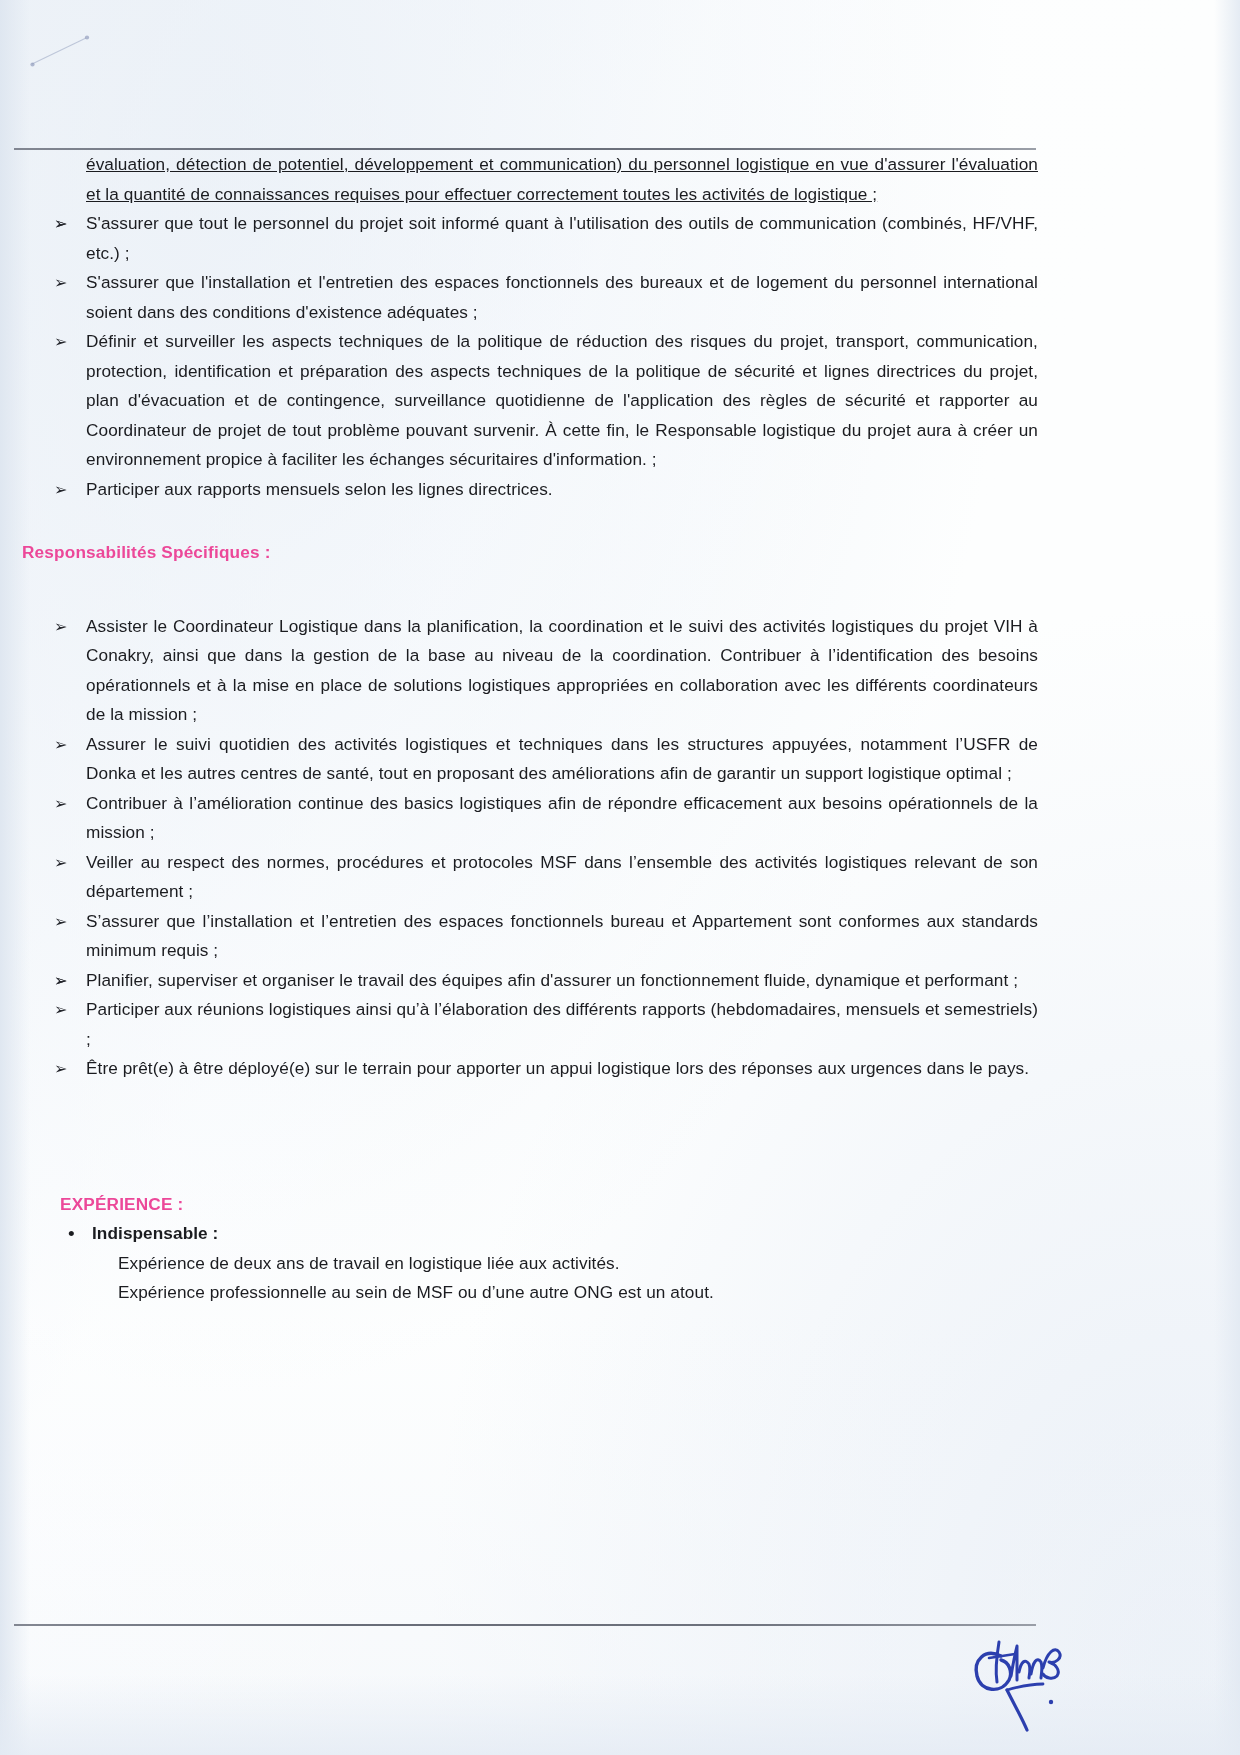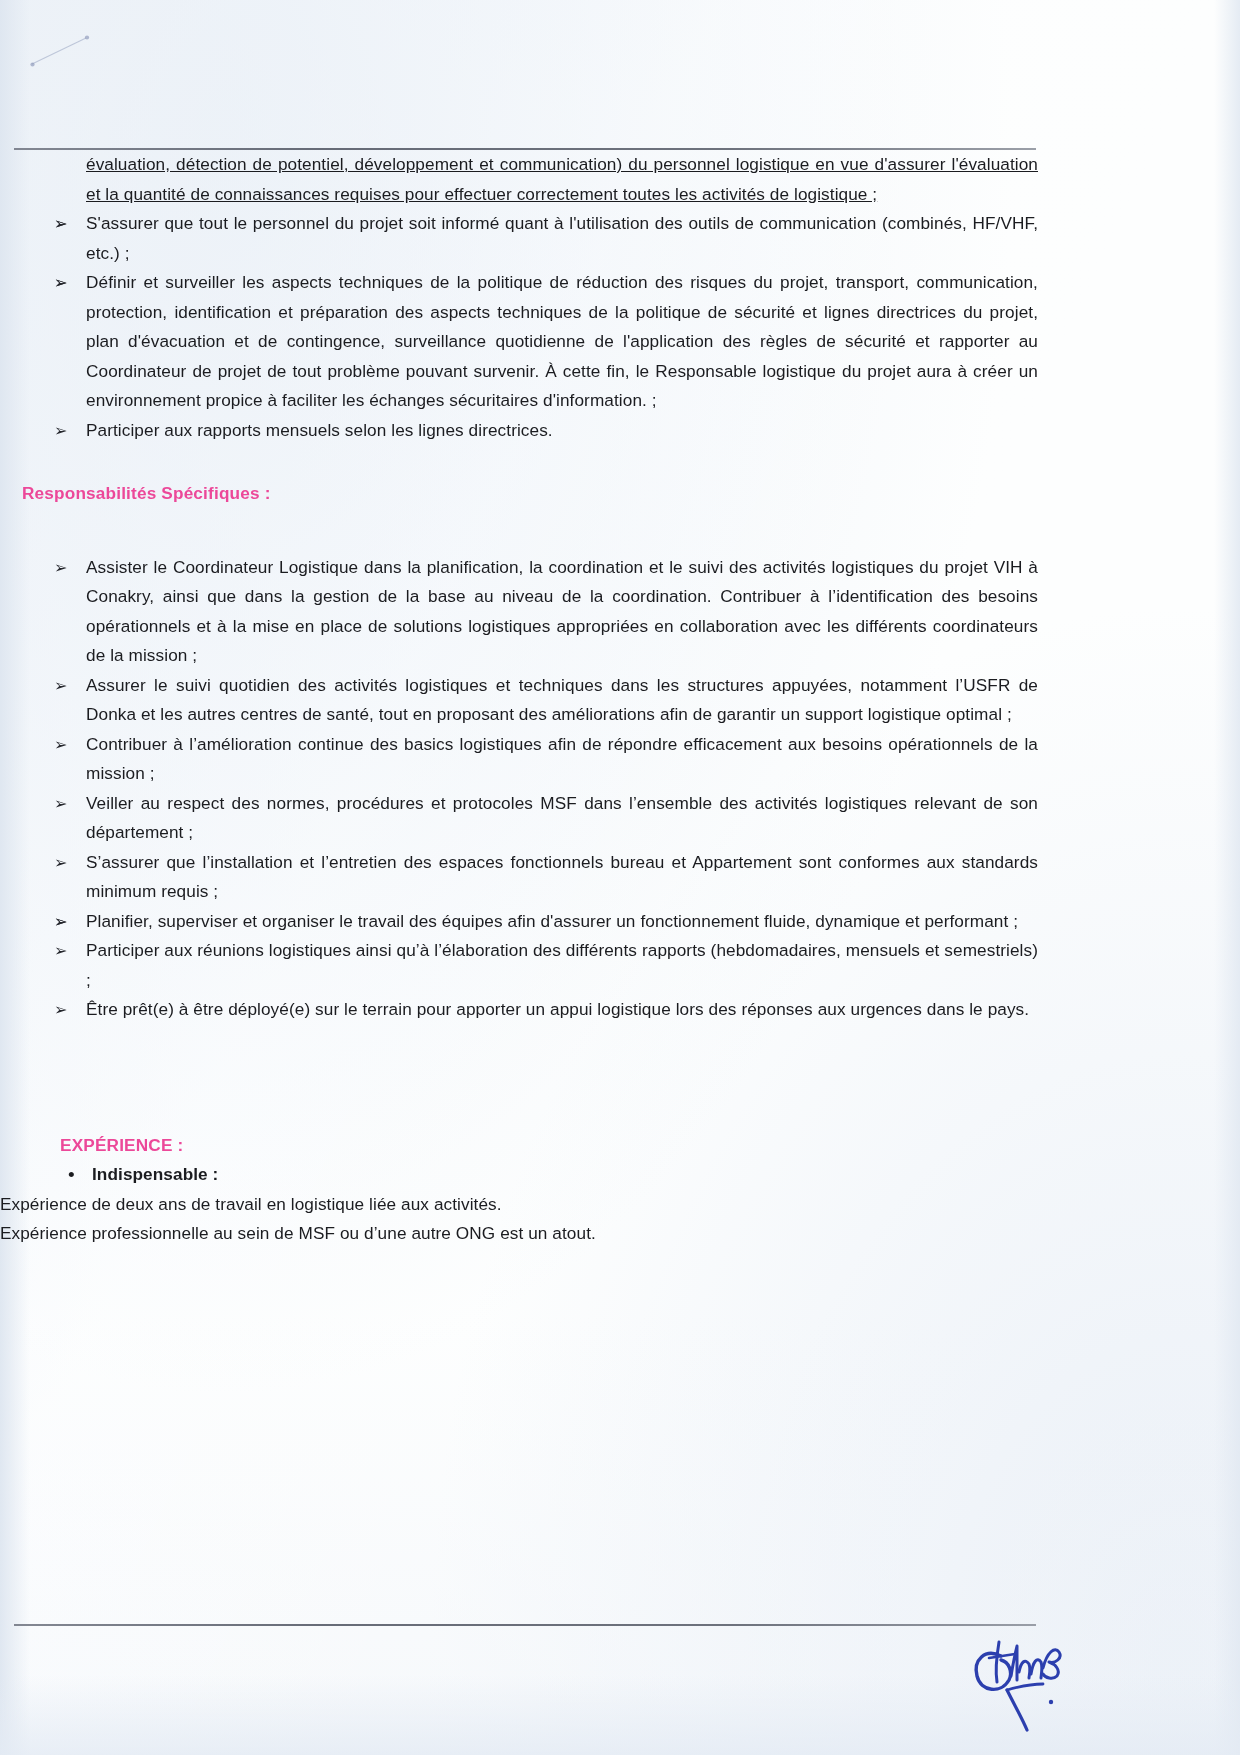--- a/index.html
+++ b/index.html
@@ -96,21 +96,21 @@
   .heading {
     font-weight: bold;
     font-size: 17.2px;
     line-height: 29.5px;
     color: #ec4899;
     letter-spacing: .01em;
   }
   .h-left-0  { margin-left: 22px; }
   .h-left-1  { margin-left: 30px; }
   .h-left-2  { margin-left: 60px; }
-  .t-left-3  { }
+  .t-left-3  { margin-left: 118px; }
   .sp-28 { height: 28px; }
   .sp-34 { height: 34px; }
   .sp-44 { height: 44px; }
 
   .lbl { font-weight: bold; }
 
   .sub-li {
     position: relative;
     margin-left: 92px;
   }
@@ -164,20 +164,21 @@
     <div>
       <div class="para li">
         <span class="mark">➢</span>
       </div>
       <div class="para li">
         <span class="mark">➢</span>
         <span>S'assurer que tout le personnel du projet soit informé quant à l'utilisation des outils de communication (combinés, HF/VHF, etc.) ;</span>
       </div>
       <div class="para li">
         <span class="mark">➢</span>
+        <span>S'assurer que l'installation et l'entretien des espaces fonctionnels des bureaux et de logement du personnel international soient dans des conditions d'existence adéquates ;</span>
       </div>
       <div class="para li">
         <span class="mark">➢</span>
         <span>Définir et surveiller les aspects techniques de la politique de réduction des risques du projet, transport, communication, protection, identification et préparation des aspects techniques de la politique de sécurité et lignes directrices du projet, plan d'évacuation et de contingence, surveillance quotidienne de l'application des règles de sécurité et rapporter au Coordinateur de projet de tout problème pouvant survenir. À cette fin, le Responsable logistique du projet aura à créer un environnement propice à faciliter les échanges sécuritaires d'information. ;</span>
       </div>
       <div class="para li">
         <span class="mark">➢</span>
         <span>Participer aux rapports mensuels selon les lignes directrices.</span>
       </div>
     </div>

